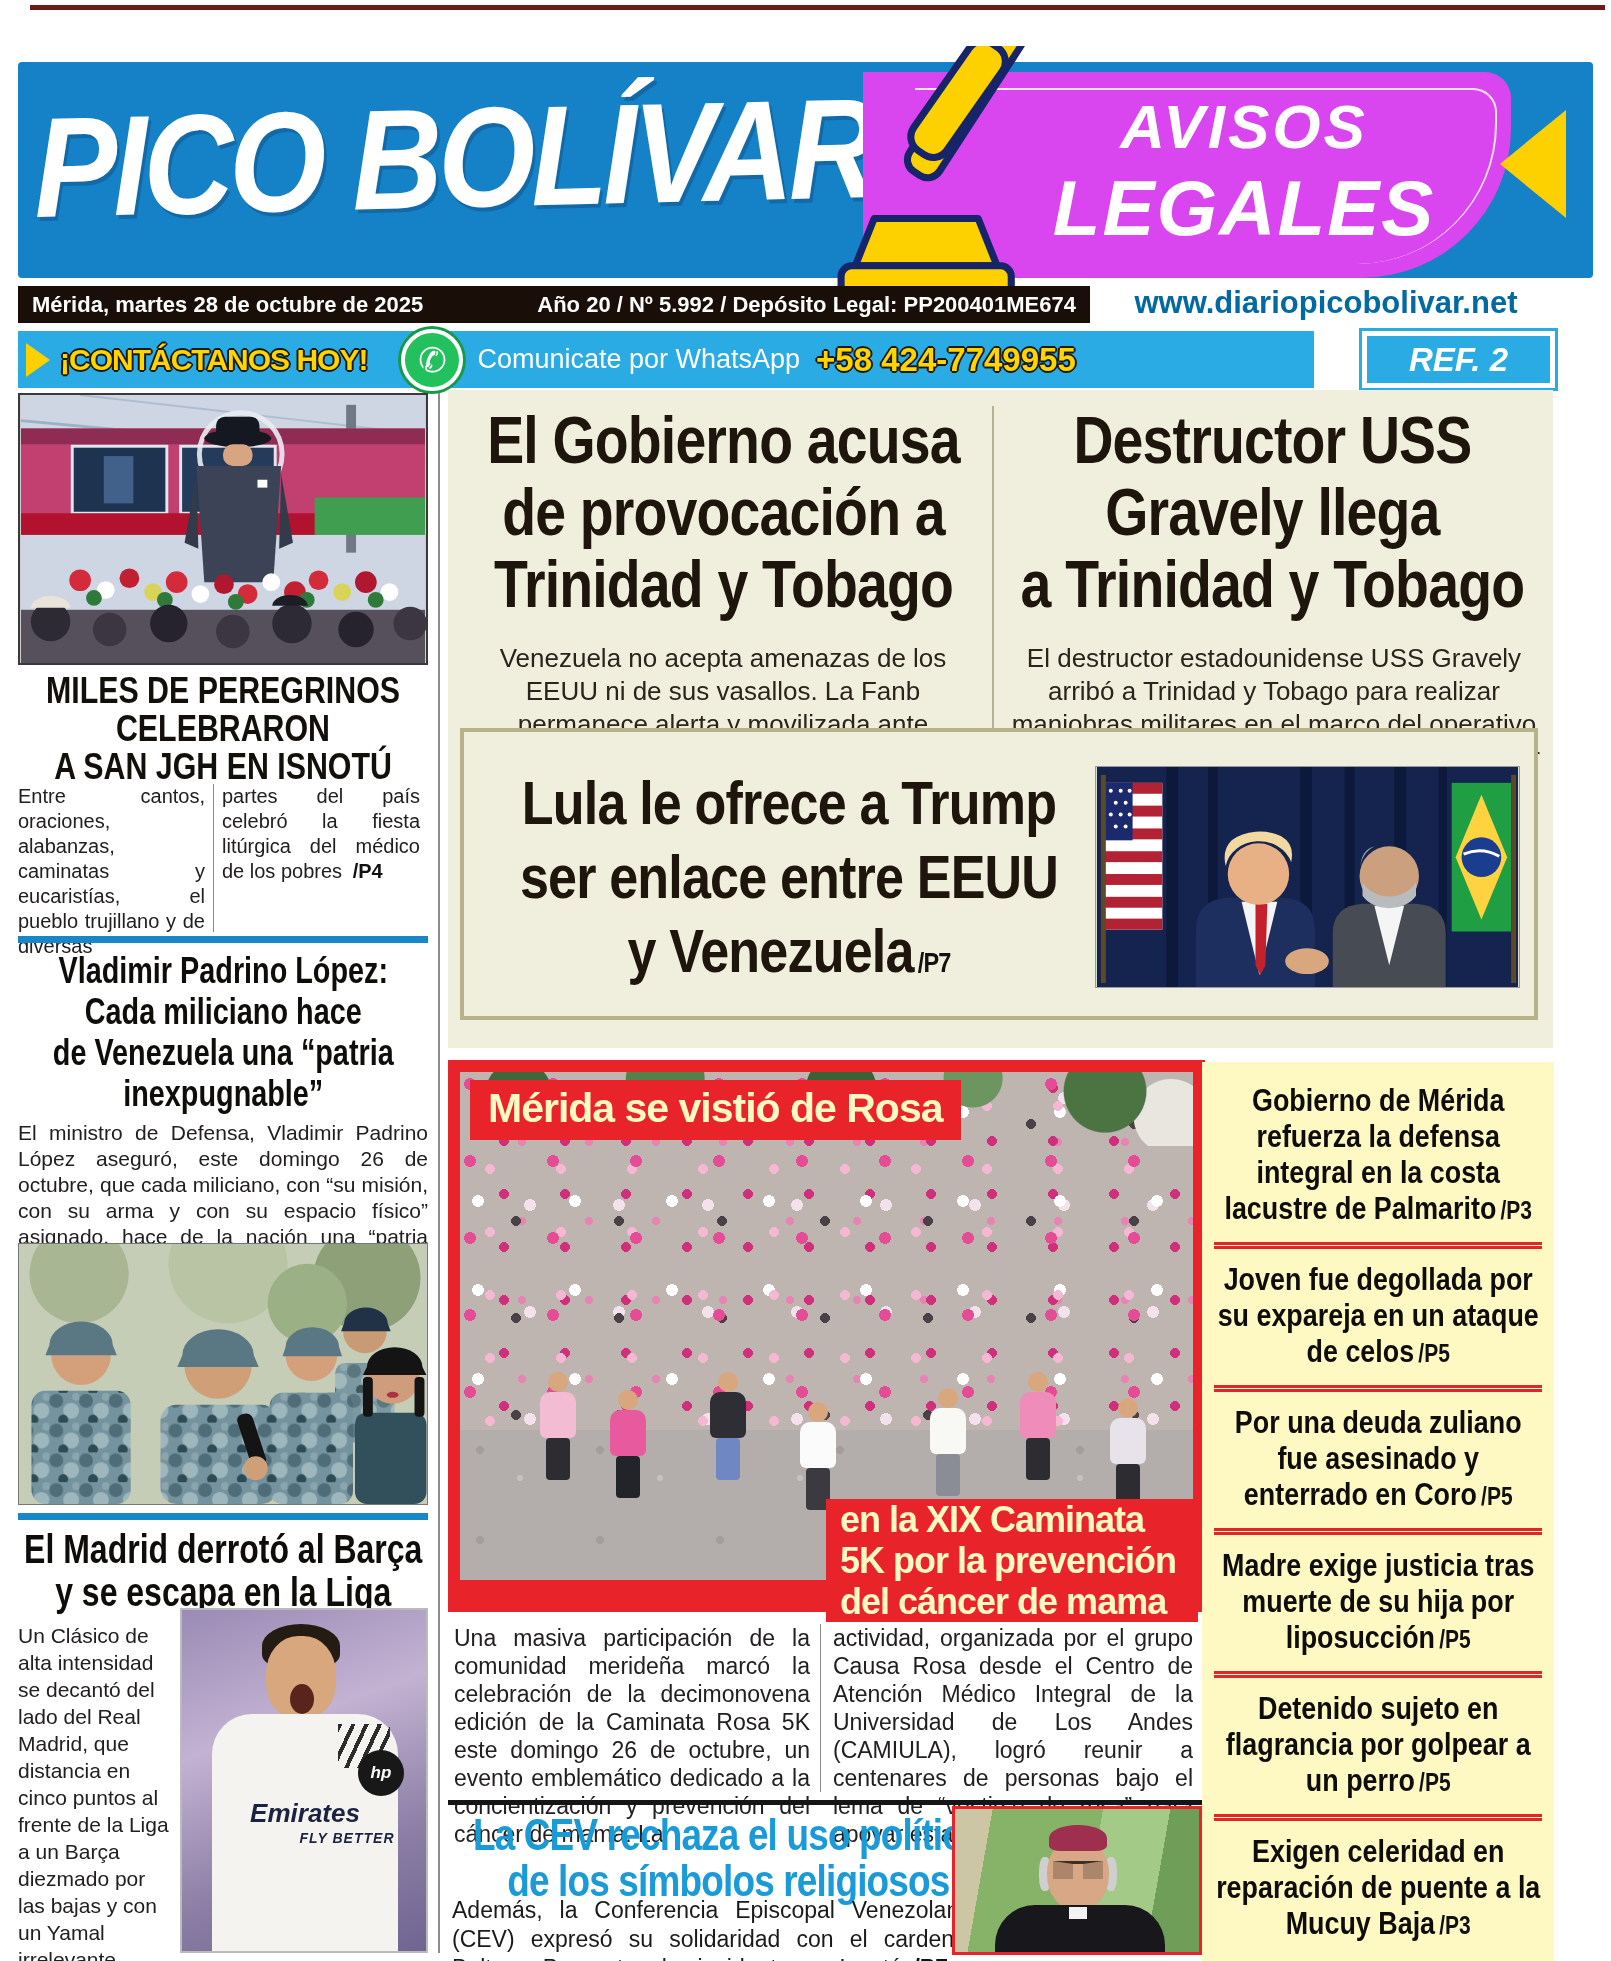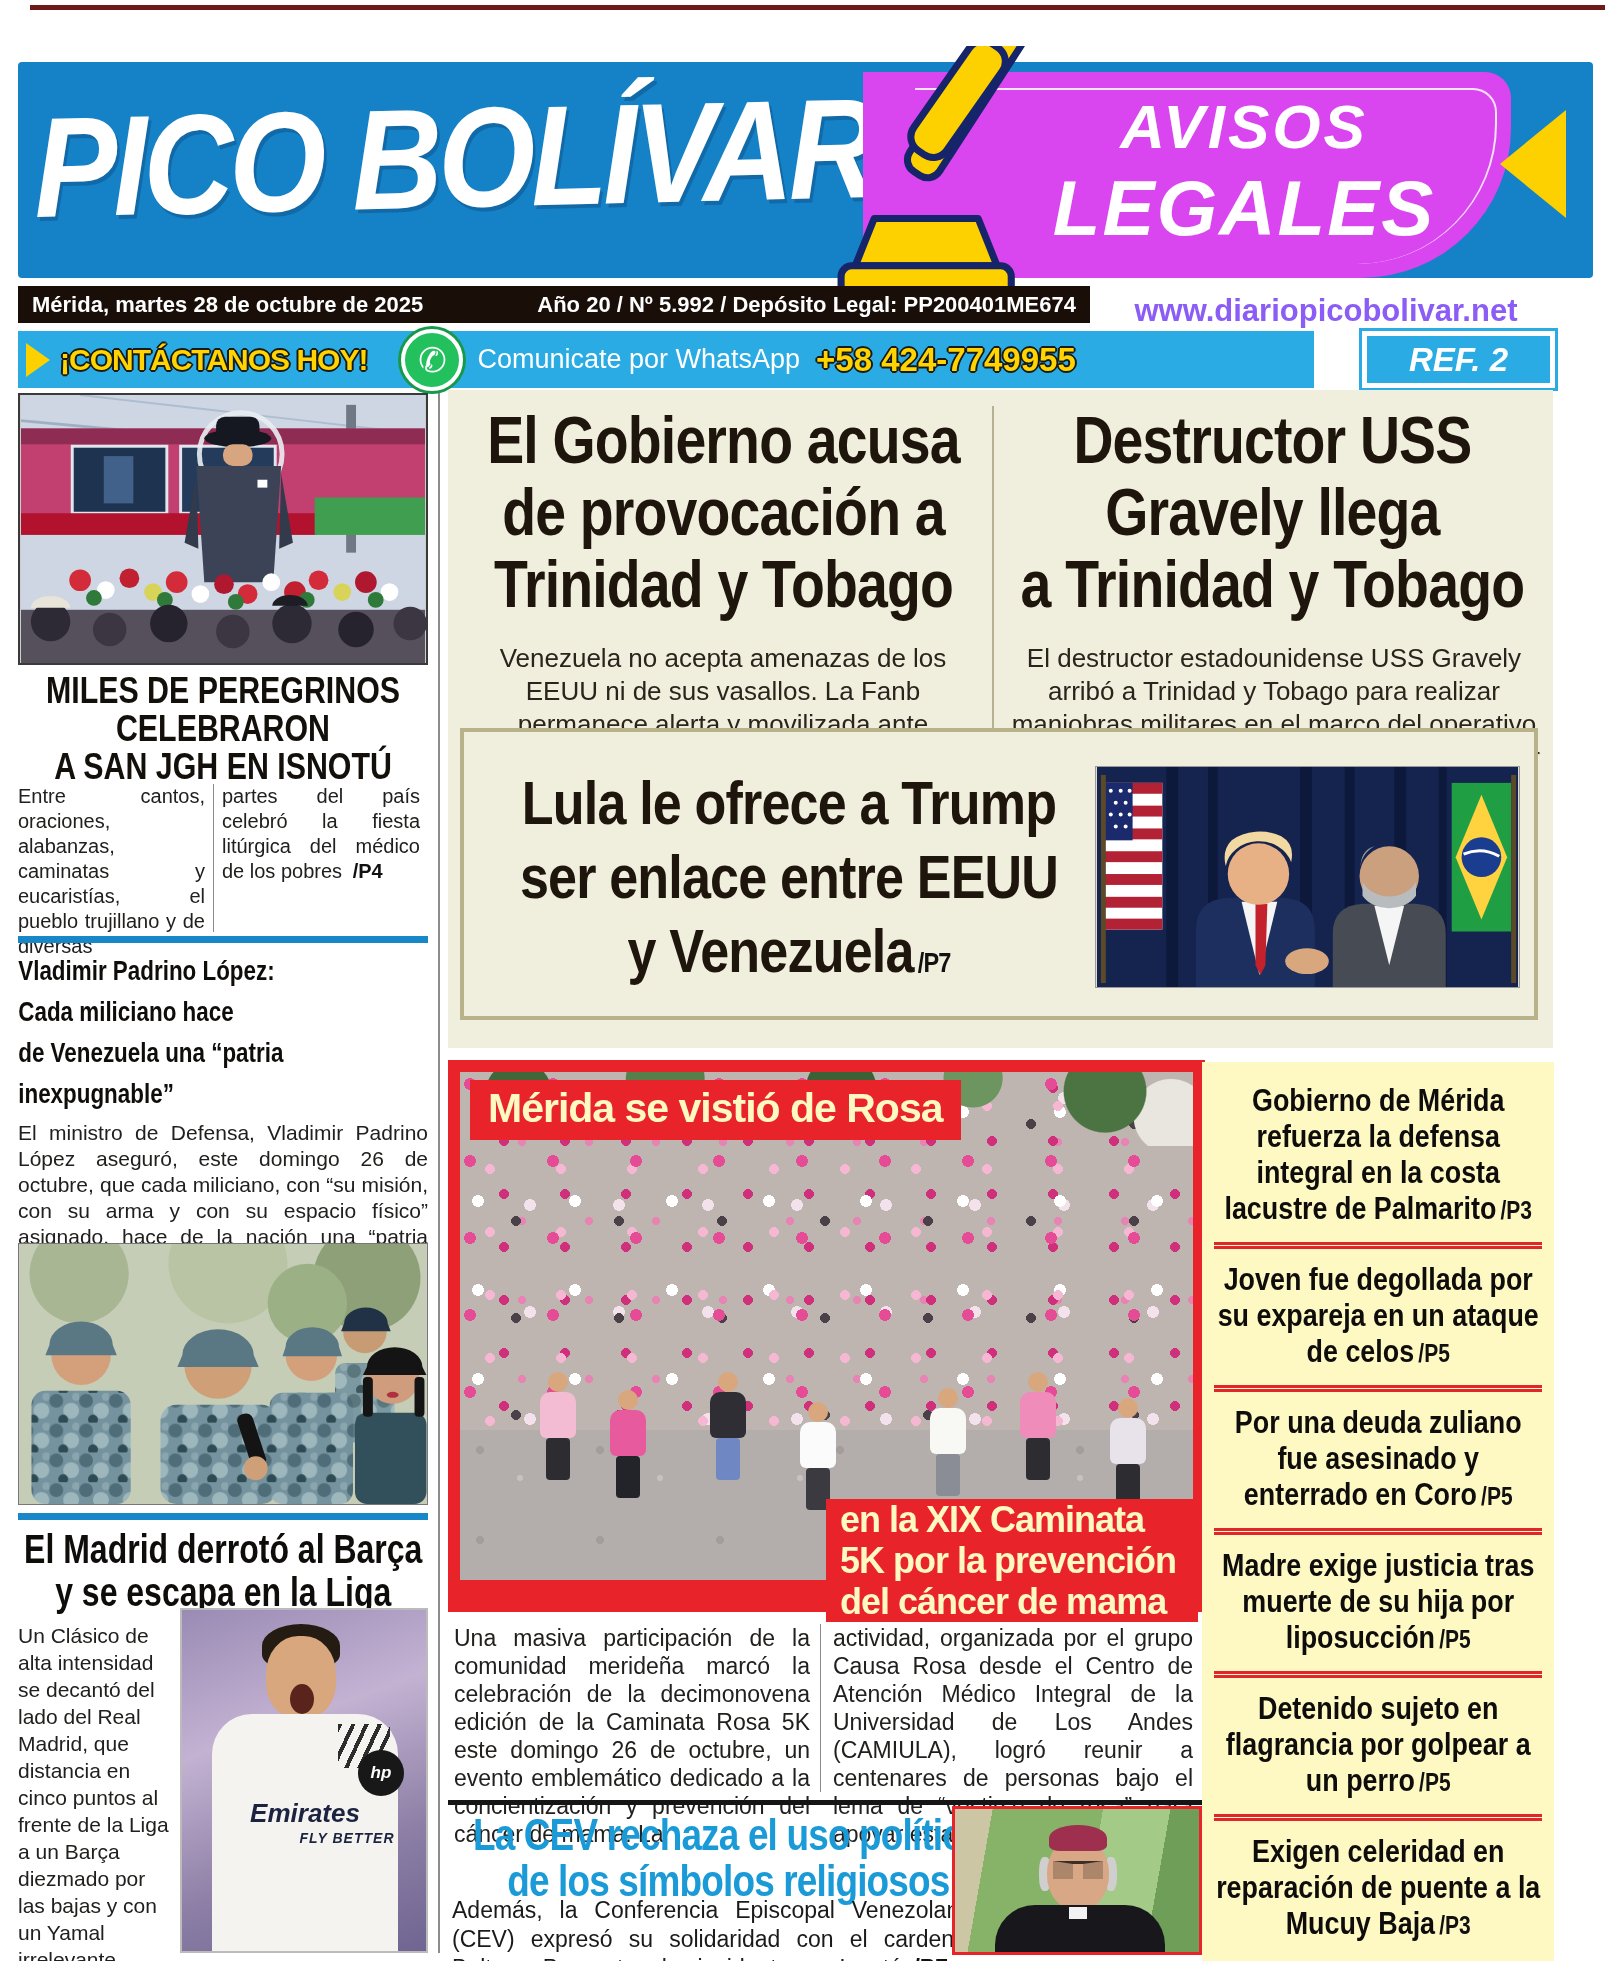--- a/index.html
+++ b/index.html
@@ -33,22 +33,22 @@
   .badge-l2{font-size:78px;letter-spacing:2px;line-height:88px;}
   .flag-tri{position:absolute;left:1482px;top:48px;width:0;height:0;
          border-top:54px solid transparent;border-bottom:54px solid transparent;
          border-right:66px solid #fdd100;}
   .gavel{position:absolute;left:790px;top:-16px;width:260px;height:260px;}
 
   
   .datebar{left:18px;top:286px;width:1072px;height:37px;background:#190f08;color:#fff;
            display:flex;align-items:center;justify-content:space-between;padding:0 14px;
            font-size:22px;font-weight:bold;}
-  .website{left:1096px;top:283px;width:460px;height:40px;color:#8b5cf6;font-size:31px;
-           font-weight:bold;text-align:center;line-height:40px;margin-top:8px;}
+  .website{left:1096px;top:283px;width:460px;height:40px;color:#0369a1;font-size:31px;
+           font-weight:bold;text-align:center;line-height:40px;}
 
   
   .contactbar{left:18px;top:331px;width:1296px;height:57px;background:#2aabe3;
               display:flex;align-items:center;}
   .arrow-right{width:0;height:0;border-top:17px solid transparent;border-bottom:17px solid transparent;
               border-left:24px solid #fdd100;margin-left:8px;}
   .outline-yellow{color:#ffd400;font-weight:bold;
      text-shadow:-2px 0 #1a1a1a,2px 0 #1a1a1a,0 -2px #1a1a1a,0 2px #1a1a1a,
                  -1px -1px #1a1a1a,1px 1px #1a1a1a,-1px 1px #1a1a1a,1px -1px #1a1a1a;}
   .cta{font-size:30px;margin-left:10px;letter-spacing:-1px;}
@@ -69,21 +69,21 @@
   .photo-jgh{left:18px;top:393px;width:410px;height:272px;}
   .miles-hl{left:18px;top:672px;width:410px;text-align:center;font-weight:bold;font-size:37px;
             line-height:38px;color:#13100b;}
   .two-cols{display:flex;font-size:20px;line-height:25px;text-align:justify;color:#21201e;}
   .miles-cols{left:18px;top:784px;width:410px;height:148px;}
   .two-cols .c1{width:195px;padding-right:8px;}
   .two-cols .vr{width:1px;background:#8a8a8a;}
   .two-cols .c2{width:206px;padding-left:8px;}
   .bluebar{height:7px;background:#1787c8;}
   .div1{left:18px;top:936px;width:410px;}
-  .padrino-hl{left:18px;top:950px;width:410px;font-weight:bold;font-size:28px;
+  .padrino-hl{left:18px;top:950px;width:410px;text-align:center;font-weight:bold;font-size:36px;
             line-height:41px;color:#0f0d0a;}
   .bodytext{font-size:21px;line-height:26px;text-align:justify;color:#21201e;}
   .padrino-body{left:18px;top:1120px;width:410px;}
   .photo-milicia{left:18px;top:1243px;width:410px;height:262px;border:1px solid #777;}
   .div2{left:18px;top:1513px;width:410px;}
   .madrid-hl{left:18px;top:1528px;width:410px;text-align:center;font-weight:bold;font-size:40px;
             line-height:43px;color:#0f0d0a;}
   .madrid-body{left:18px;top:1622px;width:154px;text-align:left;line-height:27px;}
   .photo-madrid{left:180px;top:1608px;width:248px;height:345px;border:2px solid #bbb;}
   .pref{font-weight:bold;color:#111;margin-left:5px;white-space:nowrap;}

